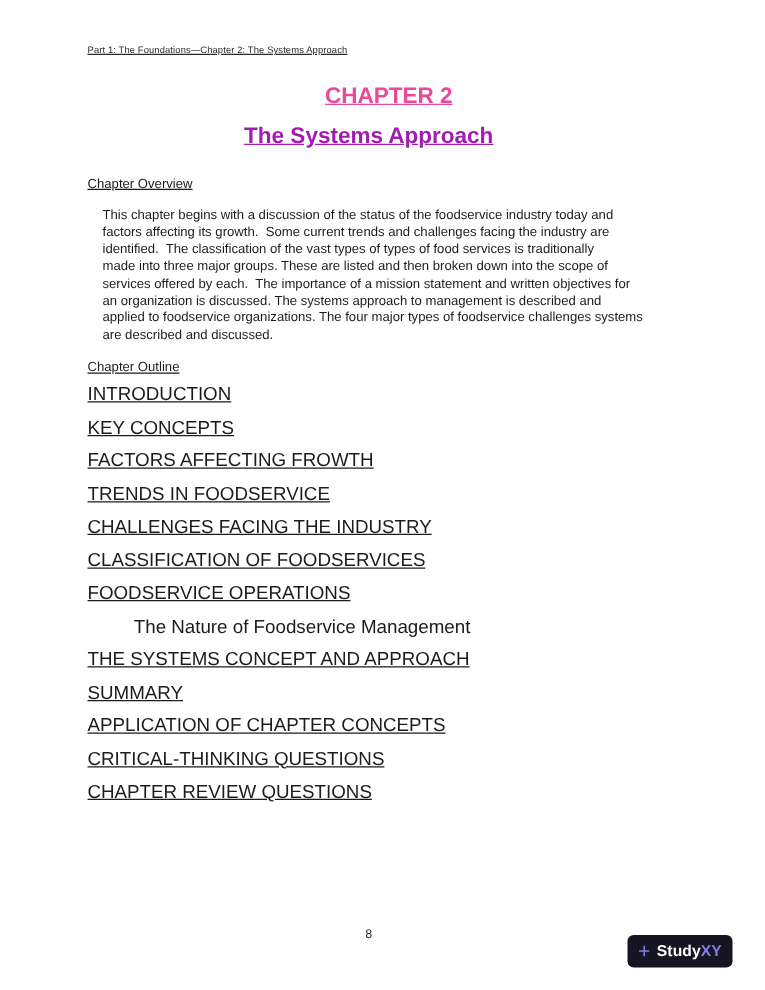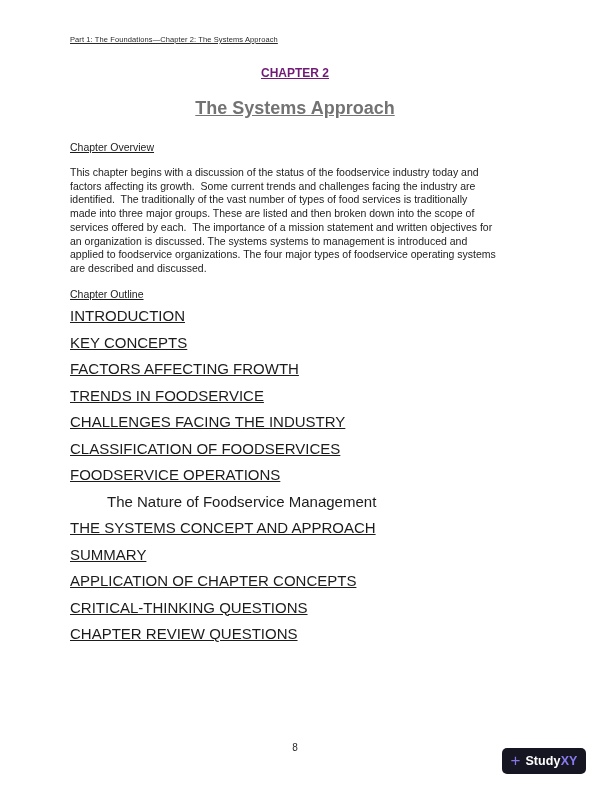--- a/index.html
+++ b/index.html
@@ -22,54 +22,54 @@
     position: absolute;
     left: 0;
     top: 35px;
     font-size: 7.5px;
     letter-spacing: 0.1px;
     text-decoration: underline;
     color: #2a2a2a;
   }
   .chapter-title {
     position: absolute;
-    left: 0;
+    left: 16px;
     top: 66px;
     width: 100%;
     margin: 0;
     text-align: center;
-    font-size: 12px;
+    font-size: 18px;
     font-weight: bold;
     text-decoration: underline;
-    color: #701a75;
+    color: #ec4899;
   }
   .chapter-subtitle {
     position: absolute;
     left: 0;
     top: 98px;
     width: 100%;
     margin: 0;
     text-align: center;
     font-size: 18px;
     font-weight: bold;
     text-decoration: underline;
-    color: #737373;
+    color: #a21caf;
   }
   .section-heading {
     position: absolute;
     left: 0;
     width: 100%;
     font-size: 10.5px;
     text-decoration: underline;
   }
   .overview-heading { top: 141px; }
   .outline-heading  { top: 288px; }
   .body-paragraph {
     position: absolute;
-    left: 0;
+    left: 12px;
     top: 166px;
     width: 100%;
   }
   .para-line {
     font-size: 10.5px;
     line-height: 13.7px;
     white-space: pre-wrap;
   }
   .outline-list {
     position: absolute;
@@ -136,25 +136,25 @@
     <div class="running-header">Part 1: The Foundations—Chapter 2: The Systems Approach</div>
 
     <h1 class="chapter-title">CHAPTER 2</h1>
     <h2 class="chapter-subtitle">The Systems Approach</h2>
 
     <div class="section-heading overview-heading">Chapter Overview</div>
 
     <div class="body-paragraph">
       <div class="para-line">This chapter begins with a discussion of the status of the foodservice industry today and</div>
       <div class="para-line">factors affecting its growth.  Some current trends and challenges facing the industry are</div>
-      <div class="para-line">identified.  The traditionally of the vast number of types of food services is traditionally</div>
+      <div class="para-line">identified.  The classification of the vast types of types of food services is traditionally</div>
       <div class="para-line">made into three major groups. These are listed and then broken down into the scope of</div>
       <div class="para-line">services offered by each.  The importance of a mission statement and written objectives for</div>
-      <div class="para-line">an organization is discussed. The systems systems to management is introduced and</div>
-      <div class="para-line">applied to foodservice organizations. The four major types of foodservice operating systems</div>
+      <div class="para-line">an organization is discussed. The systems approach to management is described and</div>
+      <div class="para-line">applied to foodservice organizations. The four major types of foodservice challenges systems</div>
       <div class="para-line">are described and discussed.</div>
     </div>
 
     <div class="section-heading outline-heading">Chapter Outline</div>
 
     <div class="outline-list">
       <div class="outline-item">INTRODUCTION</div>
       <div class="outline-item">KEY CONCEPTS</div>
       <div class="outline-item">FACTORS AFFECTING FROWTH</div>
       <div class="outline-item">TRENDS IN FOODSERVICE</div>

